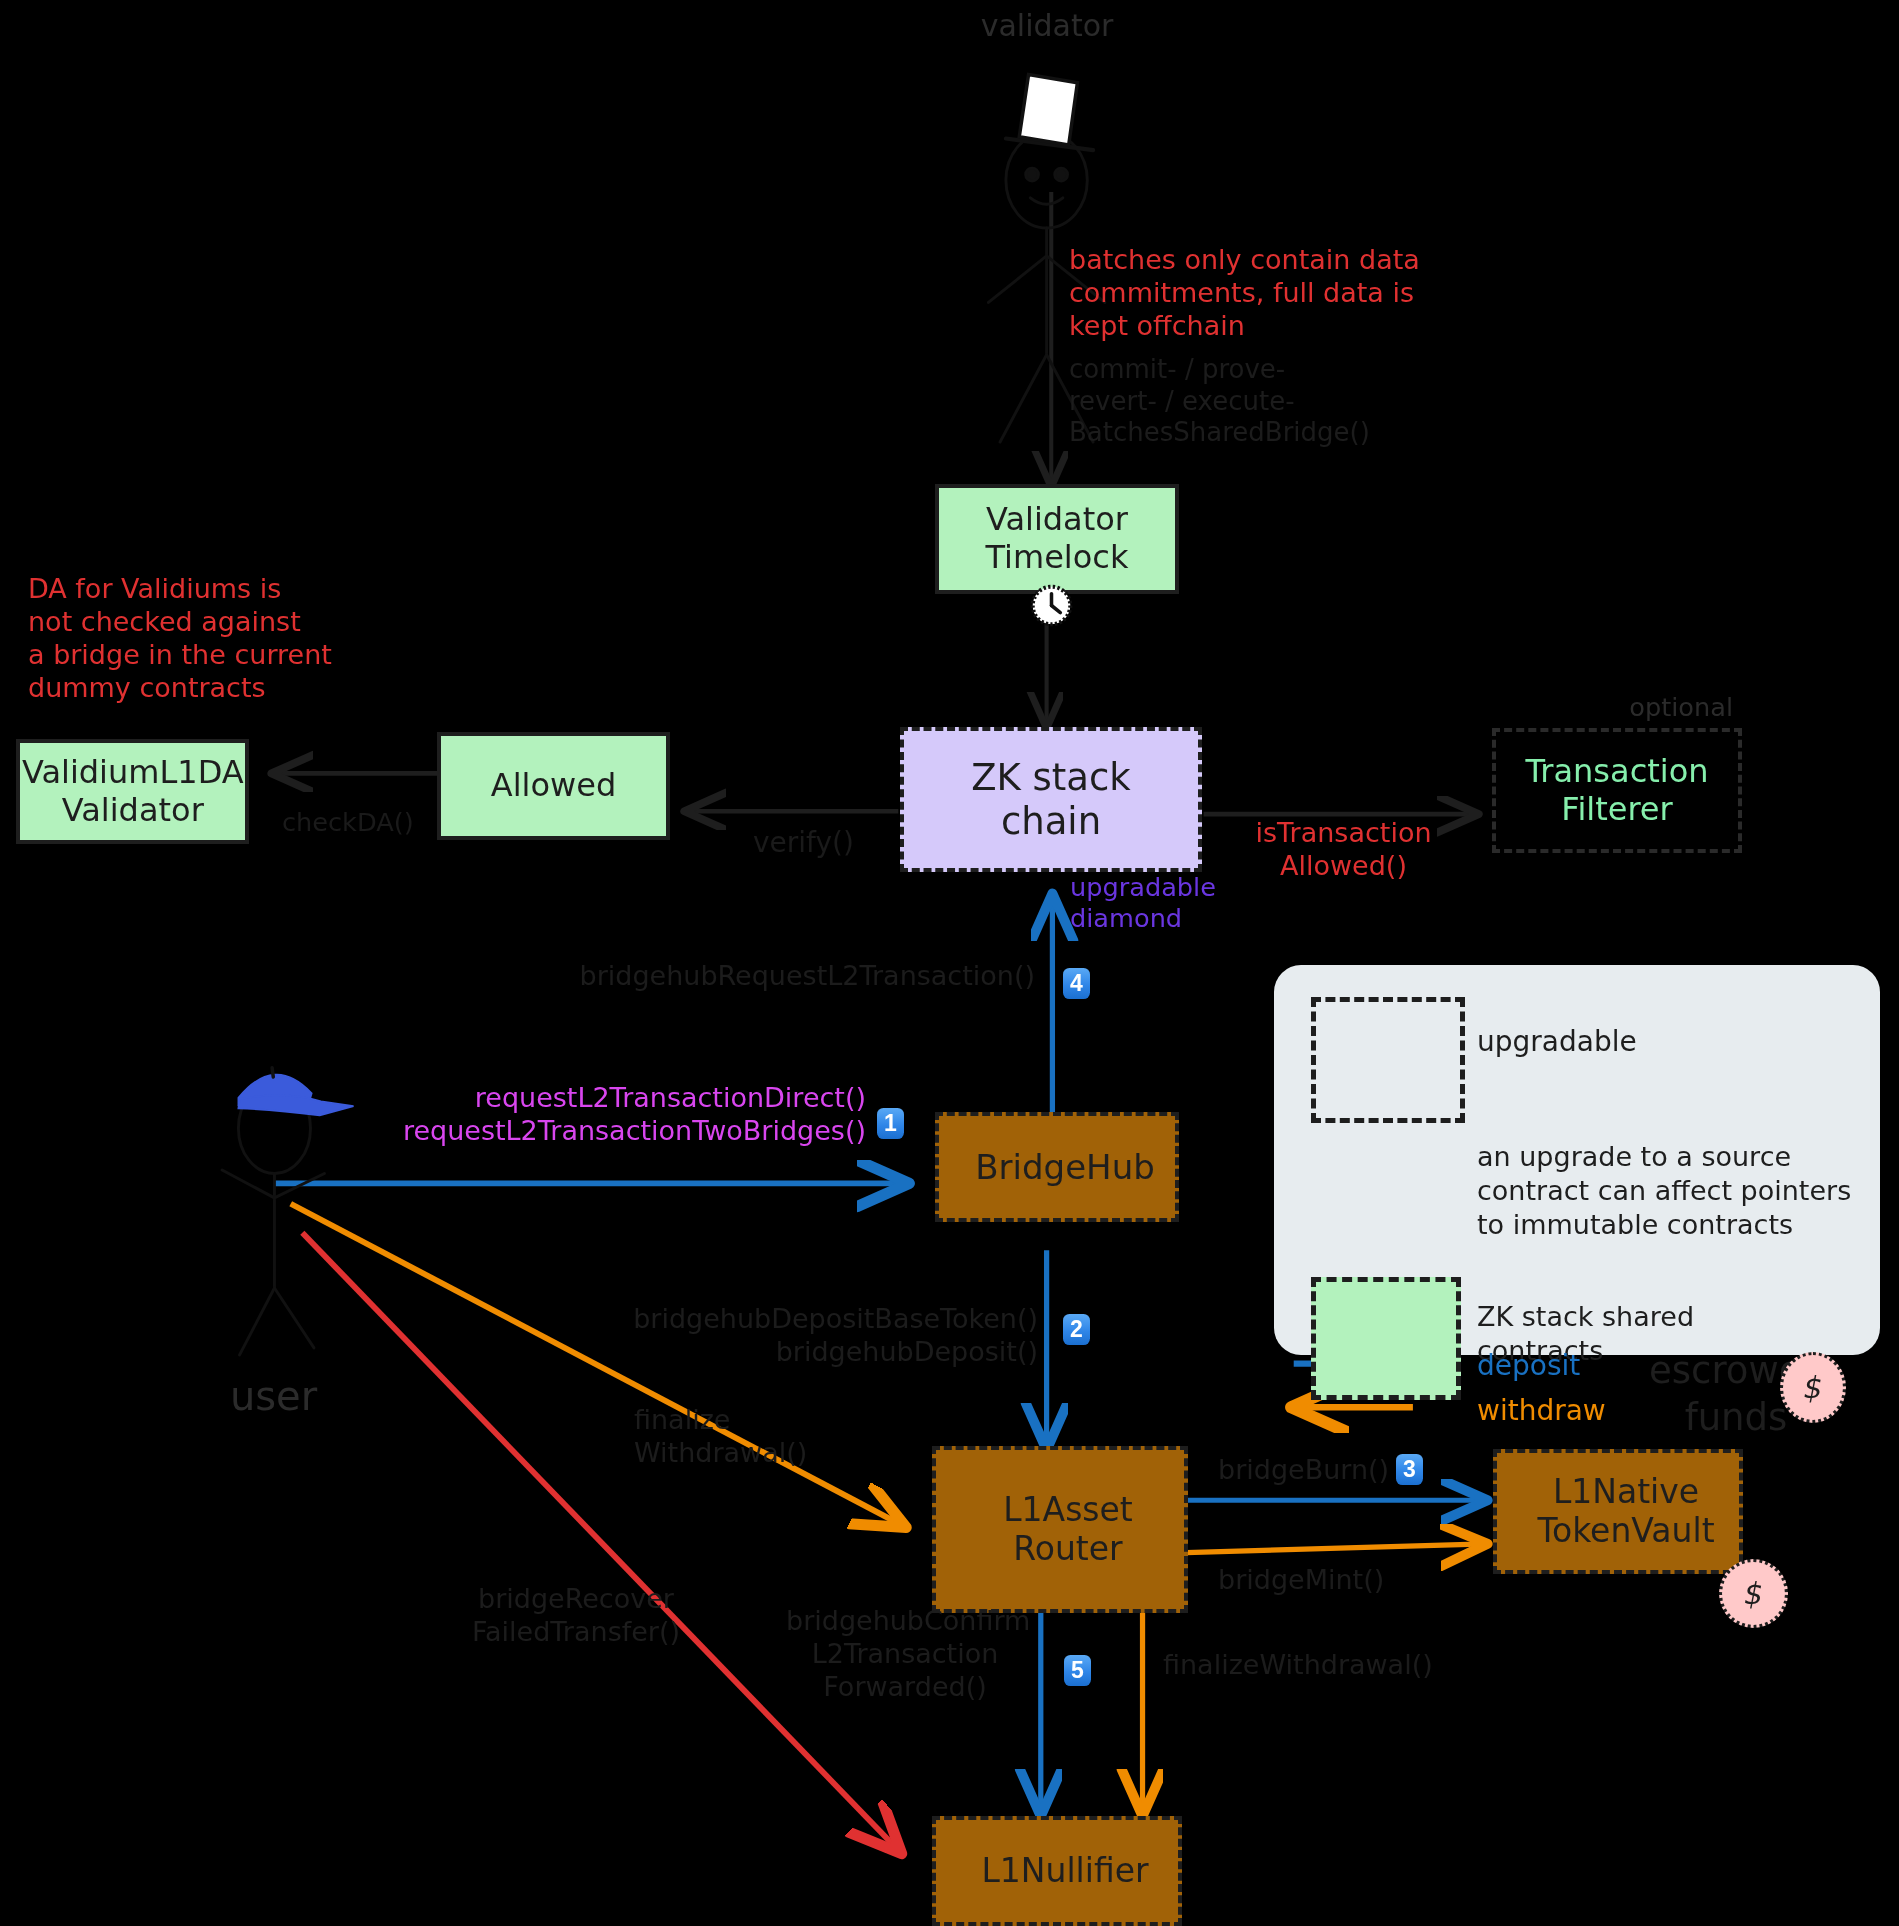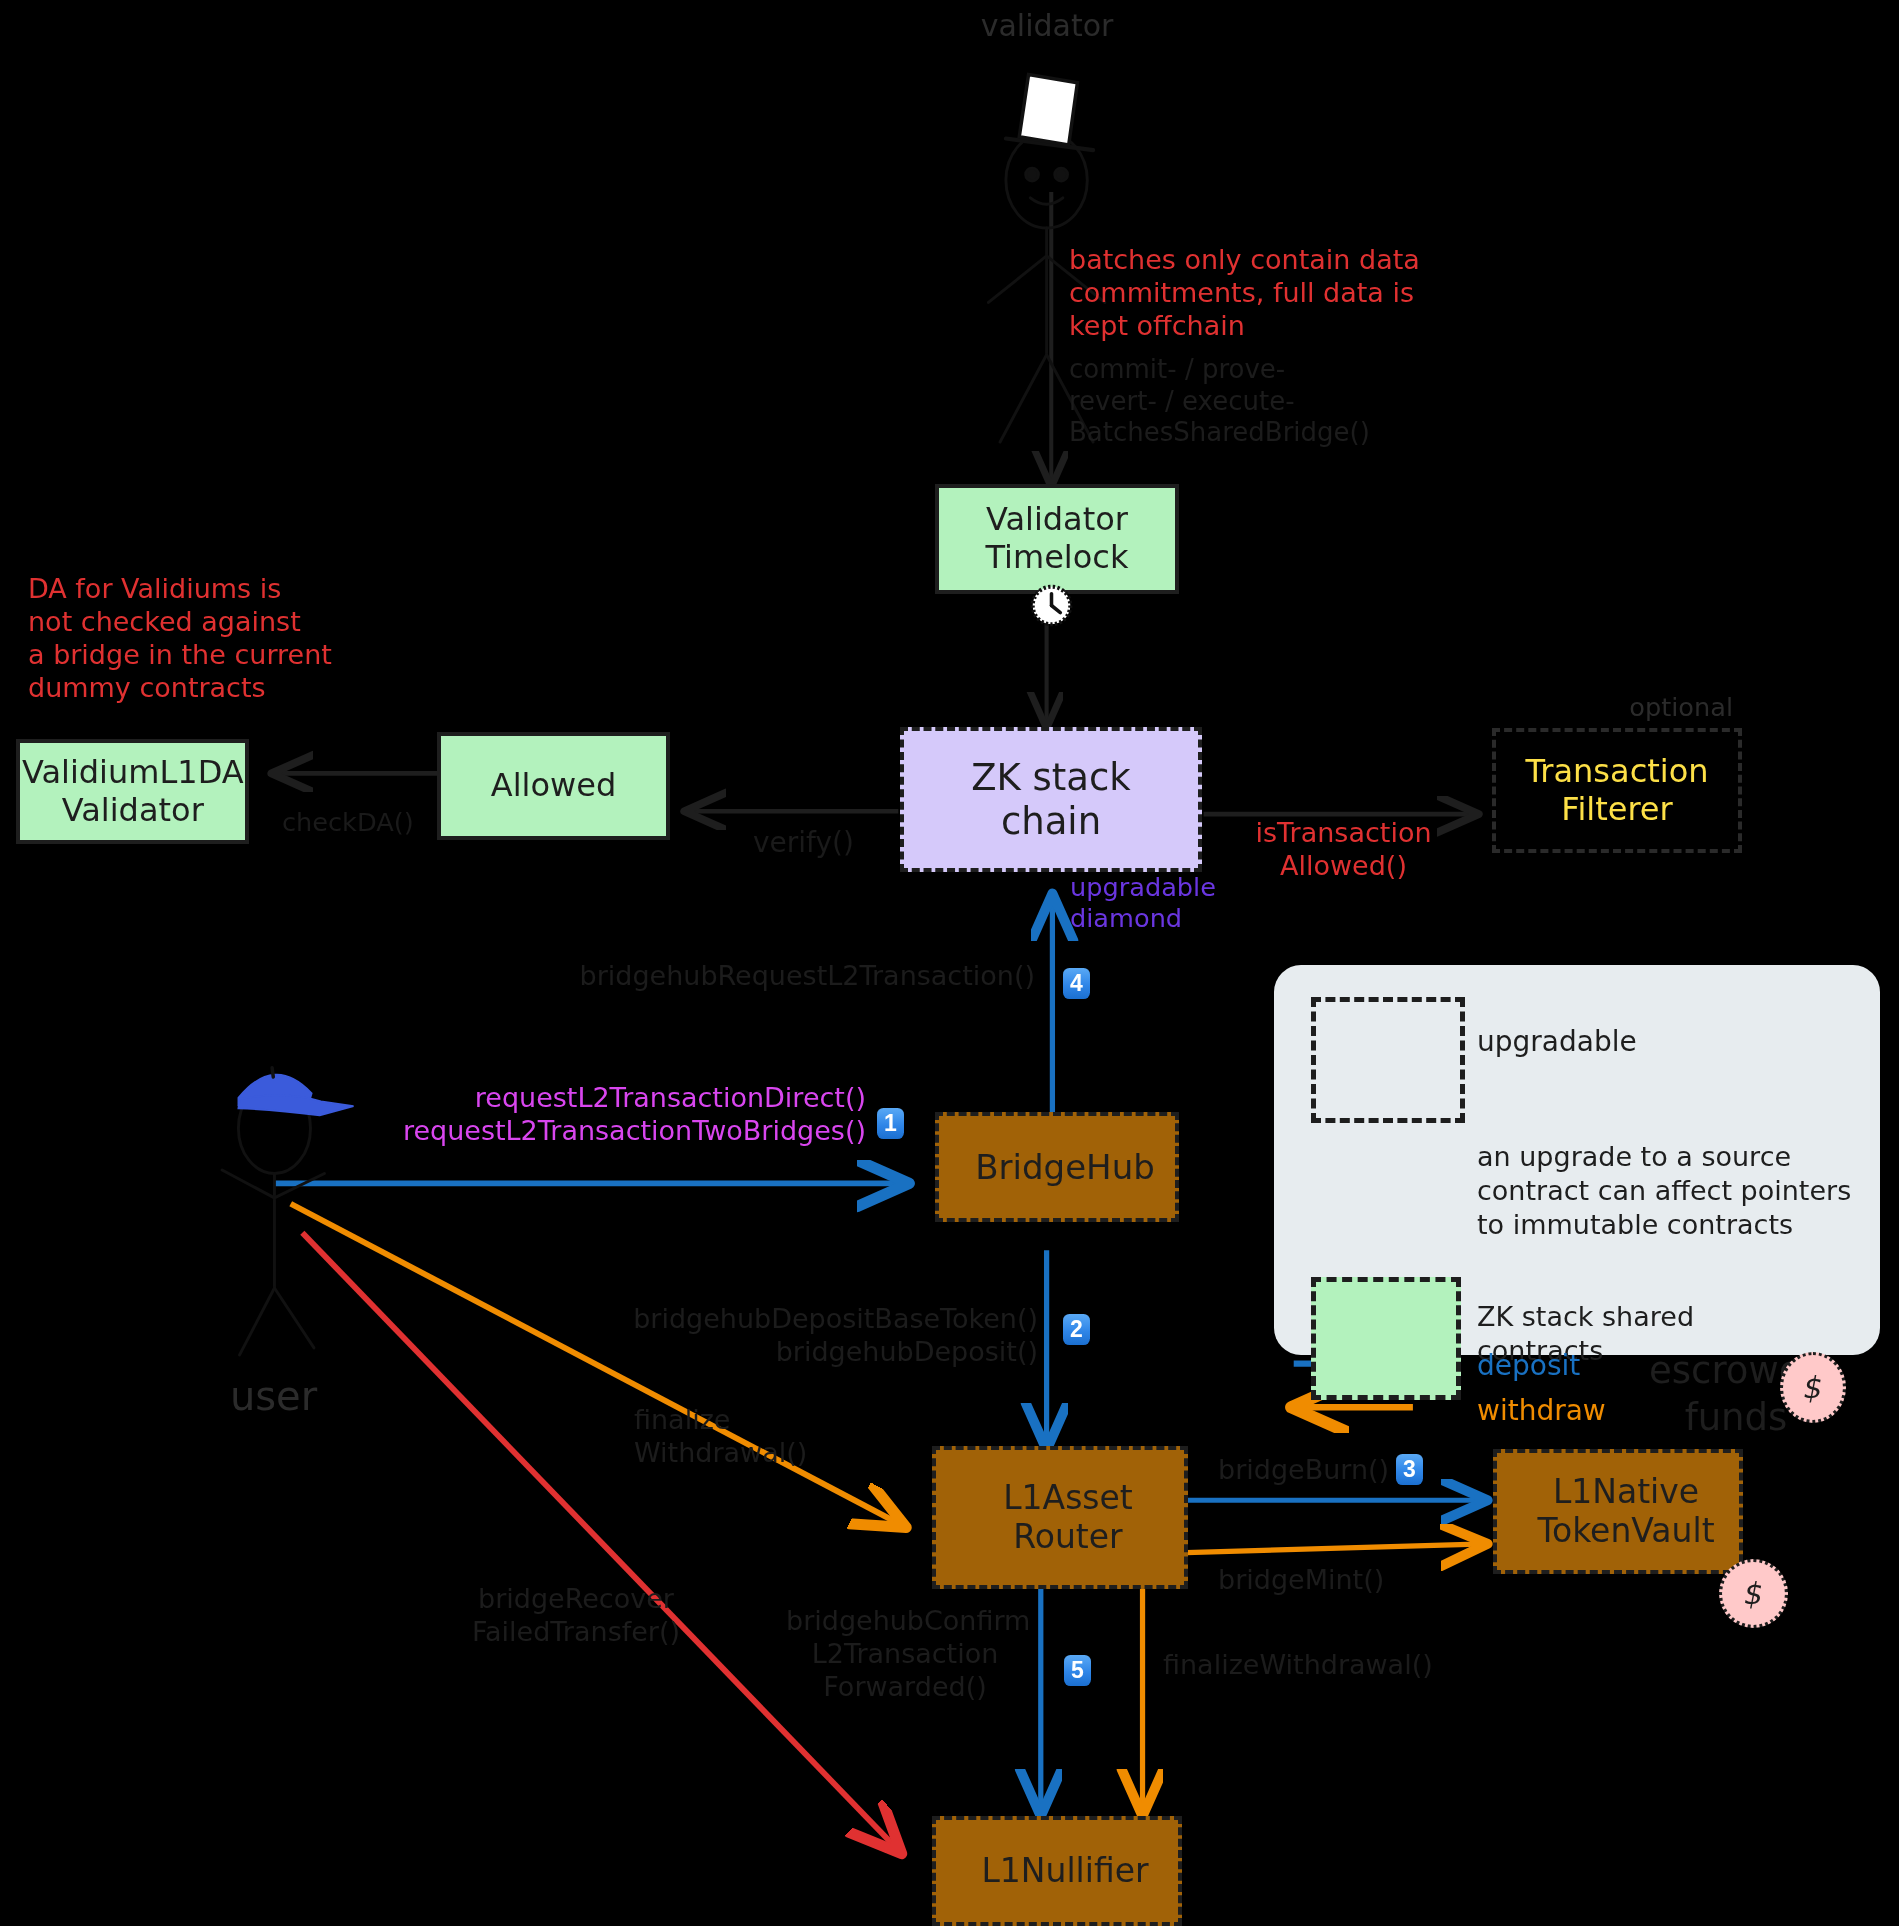--- a/index.html
+++ b/index.html
@@ -16,21 +16,21 @@
     position:absolute;
     display:flex;align-items:center;justify-content:center;
     text-align:center;
     color:#1e1e1e;
     line-height:1.18;
     box-sizing:border-box;
   }
   .box.green-solid{background:#b3f2bd;border:4.1px solid #1e1e1e;}
   .box.green-dash{background:#a16207;border:4.7px dashed #1e1e1e;padding-left:16px;}
   .box.purple-dash{background:#d5c9fa;border:4.7px dashed #1e1e1e;}
-  .box.ghost-dash{background:transparent;border:4.1px dashed #2a2a2a;color:#fde047;}
+  .box.ghost-dash{background:transparent;border:4.1px dashed #2a2a2a;color:#86efac;}
   .box .lbl{white-space:pre-line;display:block;}
 
   
   .t{position:absolute;white-space:pre-line;line-height:1.22;}
   .t.dark{color:#1e1e1e;}
   .t.red{color:#e03131;}
   .t.violet{color:#6a36e0;}
   .t.dim{color:#1a1a1a;}
   .t.c{text-align:center;}
   .t.r{text-align:right;}
@@ -259,21 +259,21 @@
     <span class="lbl">BridgeHub</span>
   </div>
 
   <div class="t dark r" style="left:419px;top:1303px;width:619px;font-size:27px;color:#1c1c1c;text-align:right;">bridgehubDepositBaseToken()
 bridgehubDeposit()</div>
   <div class="badge" style="left:1063px;top:1314px;">2</div>
 
   <div class="t dark" style="left:634px;top:1404px;width:244px;font-size:27px;color:#1c1c1c;">finalize
 Withdrawal()</div>
 
-  <div class="box green-dash" style="left:932px;top:1446px;width:256px;height:143px;font-size:33px;">
+  <div class="box green-dash" style="left:932px;top:1446px;width:256px;height:167px;font-size:33px;">
     <span class="lbl">L1Asset
 Router</span>
   </div>
 
   <div class="t dark" style="left:1218px;top:1454px;width:233px;font-size:27px;color:#1c1c1c;">bridgeBurn()</div>
   <div class="badge" style="left:1396px;top:1454px;">3</div>
 
   <div class="t dark" style="left:1218px;top:1564px;width:244px;font-size:27px;color:#1c1c1c;">bridgeMint()</div>
 
   <div class="box green-dash" style="left:1493px;top:1449px;width:250px;height:125px;font-size:33px;">

